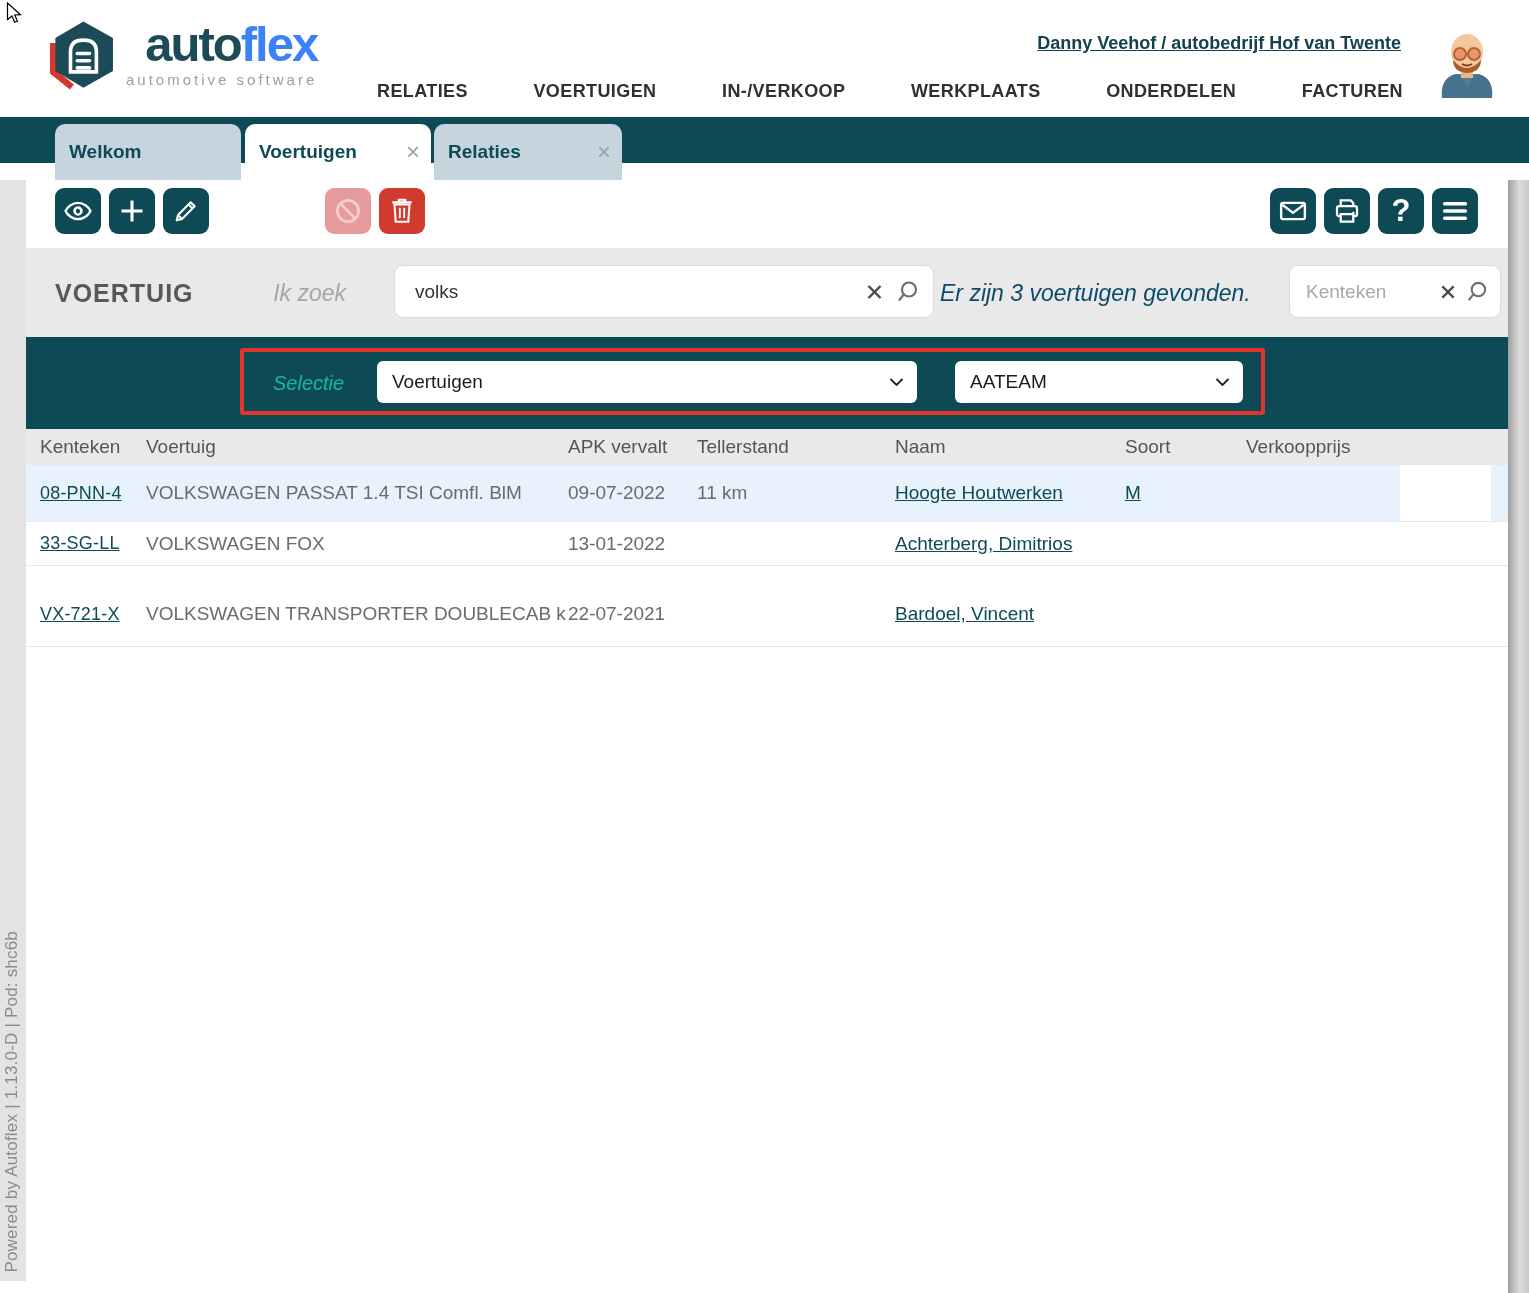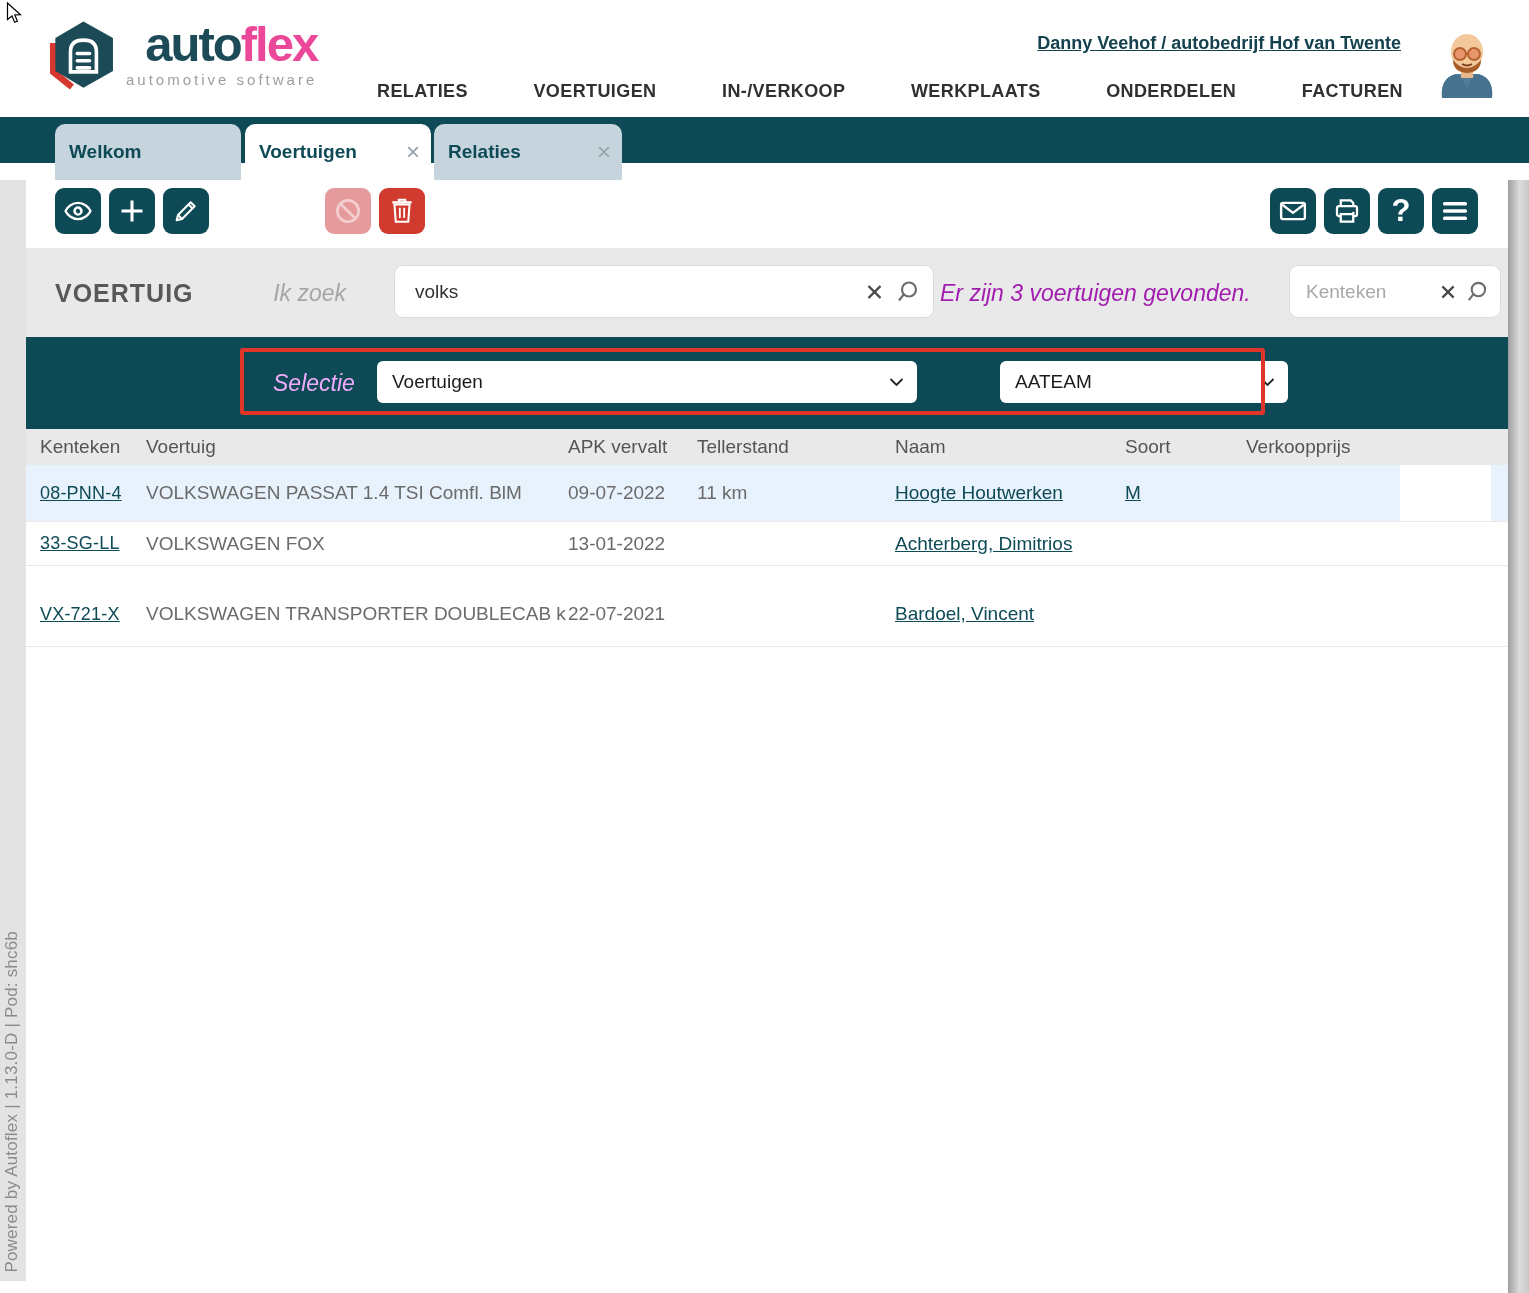--- a/index.html
+++ b/index.html
@@ -6,21 +6,21 @@
   body{width:1529px;height:1293px;overflow:hidden;font-family:"Liberation Sans","DejaVu Sans",sans-serif;position:relative;}
   .app{position:absolute;inset:0;width:1529px;height:1293px;}
 
   
   .header{position:absolute;top:0;left:0;width:100%;height:117px;background:#fff;}
   .logo{position:absolute;left:46px;top:20px;display:flex;align-items:flex-start;}
   .logo-icon{width:72px;height:72px;margin-right:8px;}
   .logo-textwrap{display:flex;flex-direction:column;align-items:flex-end;}
   .logo-word{font-size:49px;font-weight:bold;letter-spacing:-2px;line-height:1;}
   .logo-auto{color:#1c4a57;}
-  .logo-flex{color:#ec4899;margin-top:32px;}
+  .logo-flex{color:#3b82f6;margin-top:32px;}
   .logo-tagline{font-size:15px;color:#9aa0a3;letter-spacing:3px;margin-top:2px;}
   .nav{position:absolute;left:377px;right:126px;bottom:15px;display:flex;justify-content:space-between;}
   .nav-item{font-size:18px;font-weight:bold;color:#303030;letter-spacing:.4px;cursor:pointer;}
   .user-link{position:absolute;top:33px;right:128px;font-size:18px;font-weight:bold;color:#15414f;text-decoration:underline;cursor:pointer;}
   .avatar{position:absolute;top:26px;right:27px;width:70px;height:72px;}
 
   
   .tabbar{position:absolute;top:117px;left:0;width:100%;height:46px;background:#0d4a55;}
   .tab{position:absolute;top:7px;height:56px;background:#c6d4dd;border-radius:10px 10px 0 0;display:flex;align-items:center;box-sizing:border-box;padding-left:14px;cursor:pointer;}
   .tab-label{font-size:19px;font-weight:bold;color:#0d4a55;}
@@ -52,29 +52,29 @@
   .inputbox input{position:absolute;inset:0;border:none;outline:none;background:transparent;font-family:inherit;font-size:19px;color:#333;padding:0 80px 0 20px;border-radius:9px;}
   .inputbox input::placeholder{color:#a8a8a8;}
   .search-box{left:394px;width:540px;}
   .kenteken-box{left:1289px;width:212px;}
   .kenteken-box input{padding:0 70px 0 16px;}
   .inbox-icon{position:absolute;top:50%;transform:translateY(-50%);cursor:pointer;display:flex;}
   .ic-clear1{right:50px;}
   .ic-mag1{right:14px;}
   .ic-clear2{right:44px;}
   .ic-mag2{right:12px;}
-  .result-text{position:absolute;left:940px;top:50%;transform:translateY(-50%);font-style:italic;font-size:23px;color:#a21caf;}
+  .result-text{position:absolute;left:940px;top:50%;transform:translateY(-50%);font-style:italic;font-size:23px;color:#0c4a6e;}
 
   
   .selectie-band{position:absolute;top:337px;left:0;width:100%;height:92px;background:#0d4a55;}
   .annotation-box{position:absolute;left:240px;top:11px;width:1025px;height:67px;border:4px solid #e1352b;border-radius:3px;box-sizing:border-box;pointer-events:none;}
-  .selectie-label{position:absolute;left:273px;top:50%;transform:translateY(-50%);font-style:italic;font-size:23px;color:#f0abfc;}
+  .selectie-label{position:absolute;left:273px;top:50%;transform:translateY(-50%);font-style:italic;font-size:20px;color:#14b8a6;}
   .selectbox{position:absolute;top:24px;height:42px;background:#fff;border-radius:6px;display:flex;align-items:center;box-sizing:border-box;padding-left:15px;font-size:19px;color:#1b1b1b;cursor:pointer;}
   .sel-1{left:377px;width:540px;}
-  .sel-2{left:955px;width:288px;margin-left:45px;}
+  .sel-2{left:955px;width:288px;}
   .sel-chevron{position:absolute;right:13px;top:50%;transform:translateY(-50%);display:flex;}
 
   
   .thead{position:absolute;top:429px;left:0;width:100%;height:36px;background:#e9e9e9;}
   .hcell{position:absolute;top:0;height:100%;display:flex;align-items:center;font-size:19px;color:#555;}
   .rows{position:absolute;top:465px;left:0;width:100%;}
   .row{position:absolute;left:0;width:100%;border-bottom:1px solid #e8e8e8;box-sizing:border-box;background:#fff;padding-left:32px;}
   .row-0{top:0;height:57px;background:#e7f2fc;}
   .row-1{top:57px;height:44px;text-align:center;}
   .row-2{top:117px;height:65px;}

